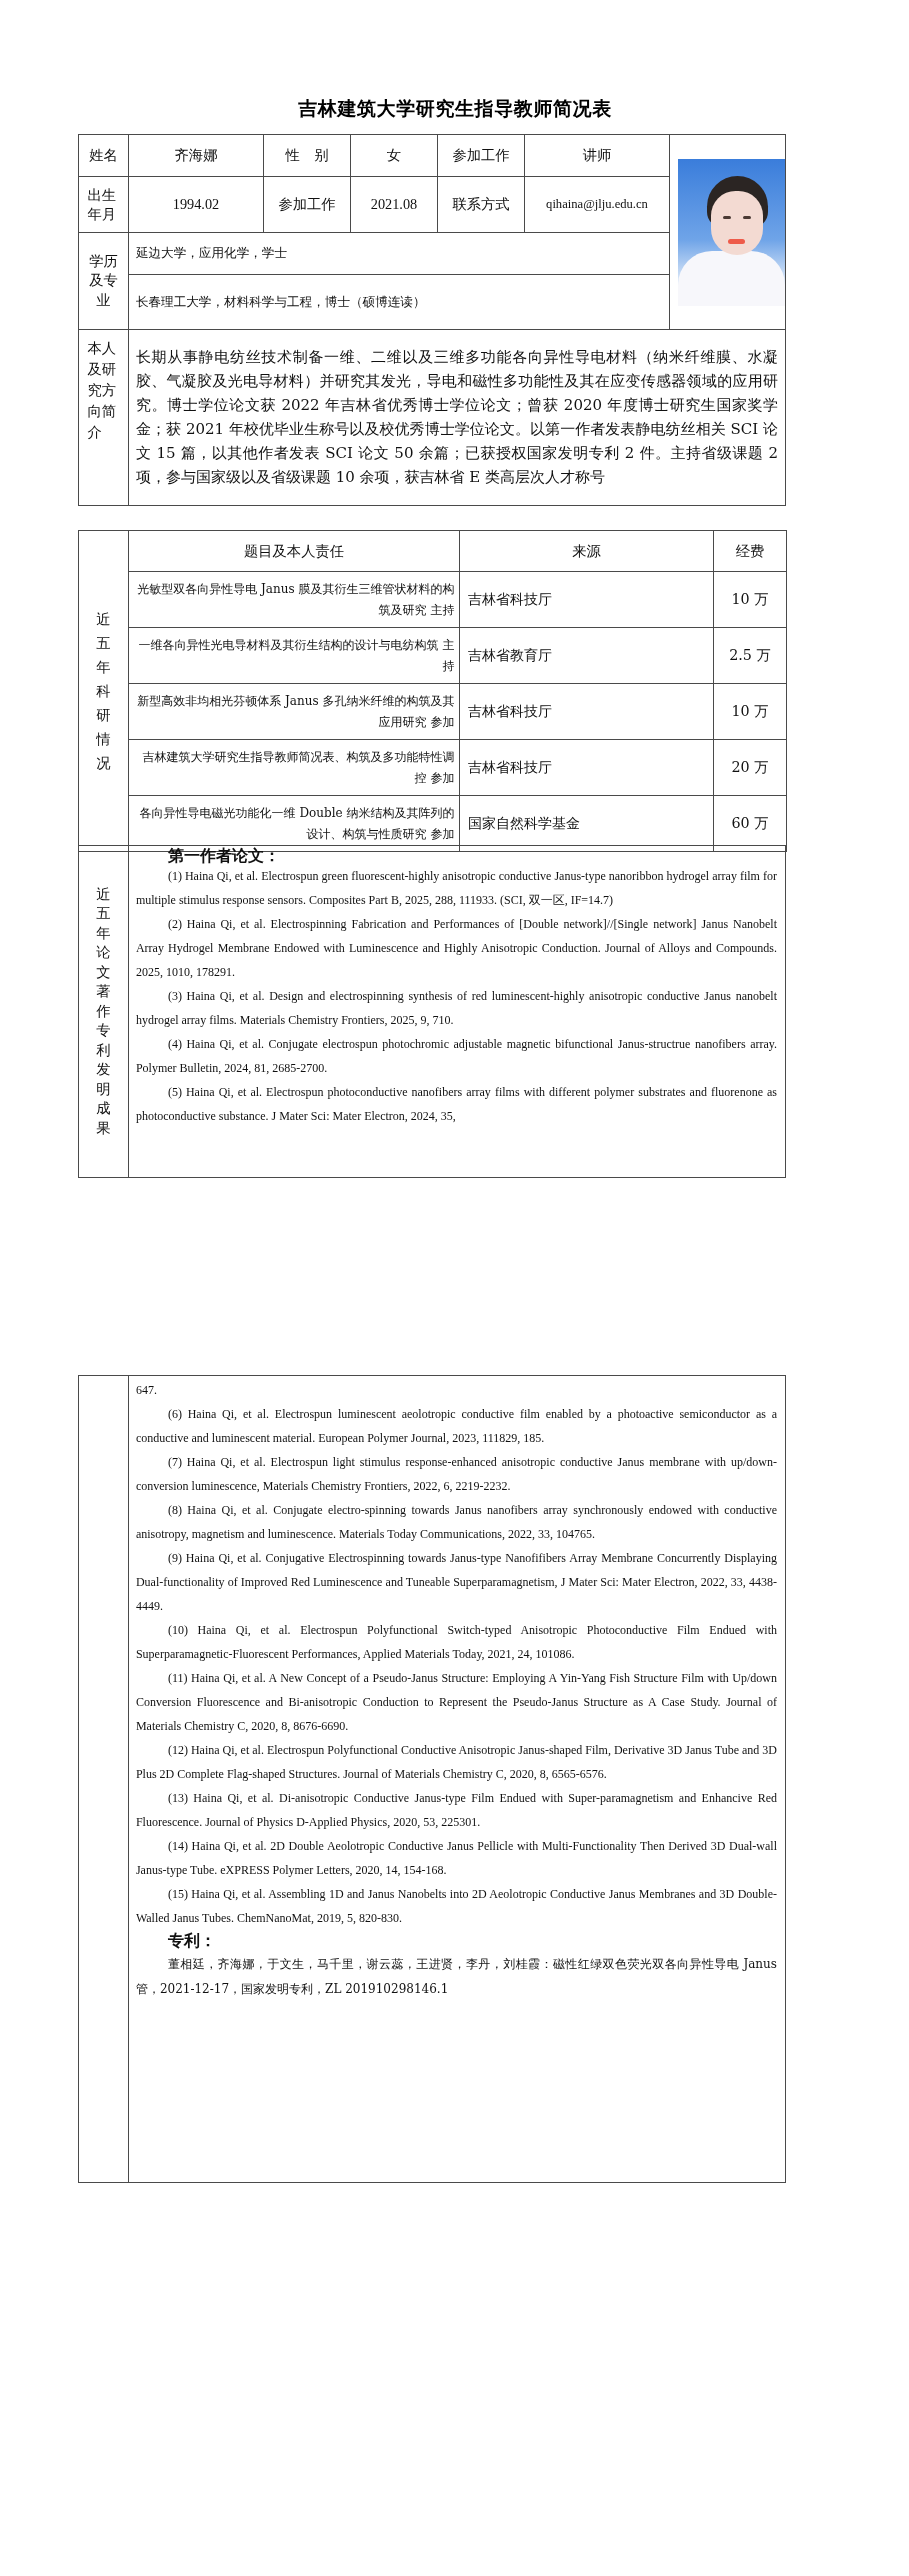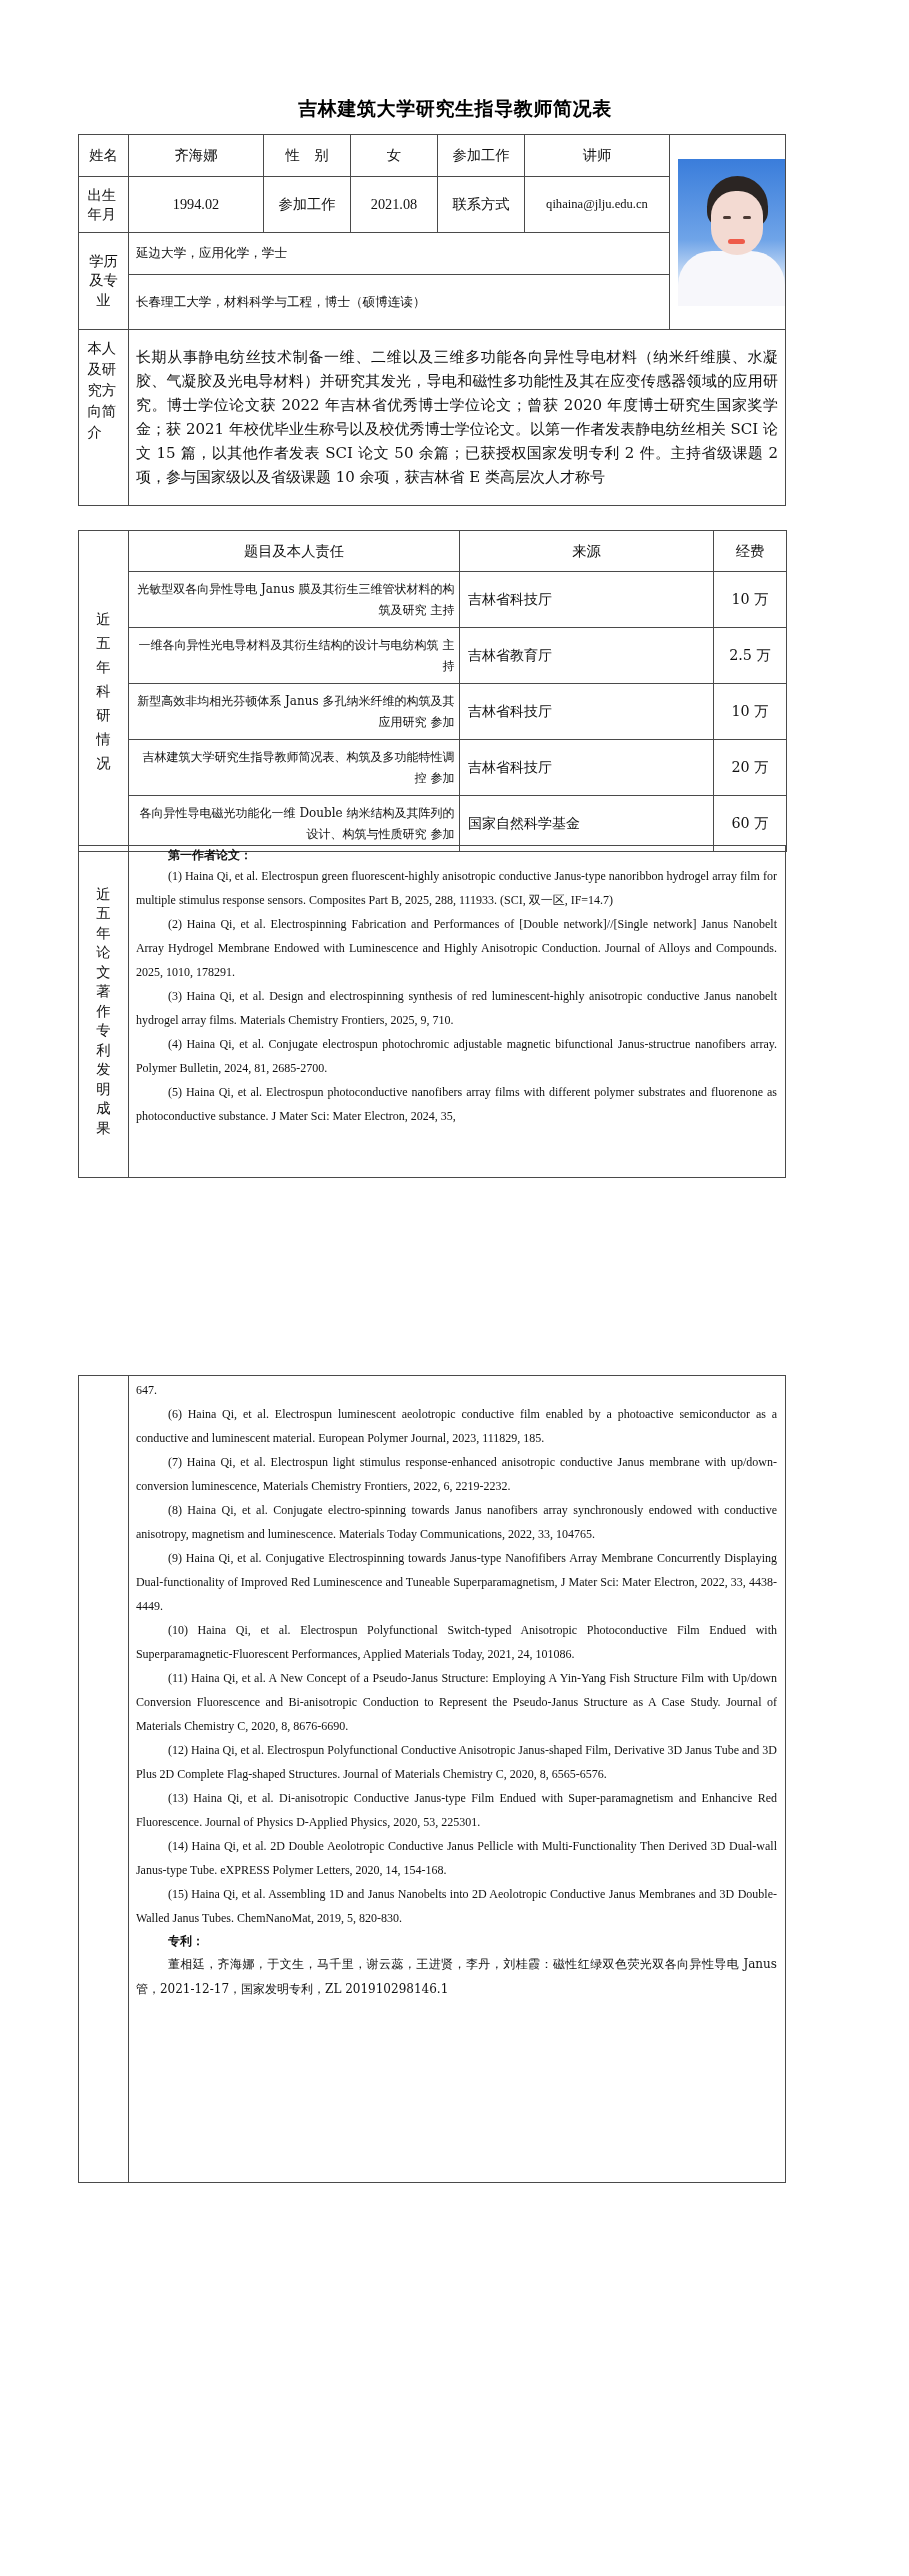--- a/index.html
+++ b/index.html
@@ -31,21 +31,21 @@
   .photo .lips { position: absolute; left: 50px; top: 80px; width: 17px; height: 5.2px; border-radius: 2.9px; background: #ee5b4a; }
   .photo .shirt { position: absolute; left: 0; right: 0; top: 92px; bottom: 0; border-radius: 34px 34px 0 0; background: #f7f7fb; }
   .proj-h { text-align: center; font-family: "DejaVu Serif", serif; font-size: 14.3px; margin-left: 17px; }
   .proj-t { text-align: right; font-family: "DejaVu Serif", serif; font-size: 12px; line-height: 21px; padding: 3.4px 4.6px !important; }
   .proj-s { text-align: left; font-family: "DejaVu Serif", serif; font-size: 14px; }
   .proj-f { text-align: center; font-size: 14.3px; }
   .papers { font-size: 12px; line-height: 24px; padding: 0 8px 0 6.9px !important; text-align: justify;
             vertical-align: top !important; }
   .papers p { margin: 0; }
   .ind { text-indent: 32px; }
-  .sub { font-family: "DejaVu Sans", sans-serif; font-weight: bold; font-size: 12px; text-indent: 32px; }
+  .sub { font-family: "DejaVu Sans", sans-serif; font-weight: bold; font-size: 16px; text-indent: 32px; }
   .cn { font-family: "DejaVu Serif", serif; }
 </style>
 </head>
 <body>
 
 <div class="title">吉林建筑大学研究生指导教师简况表</div>
 
 <table class="form p1">
   <colgroup>
     <col style="width:50px">

